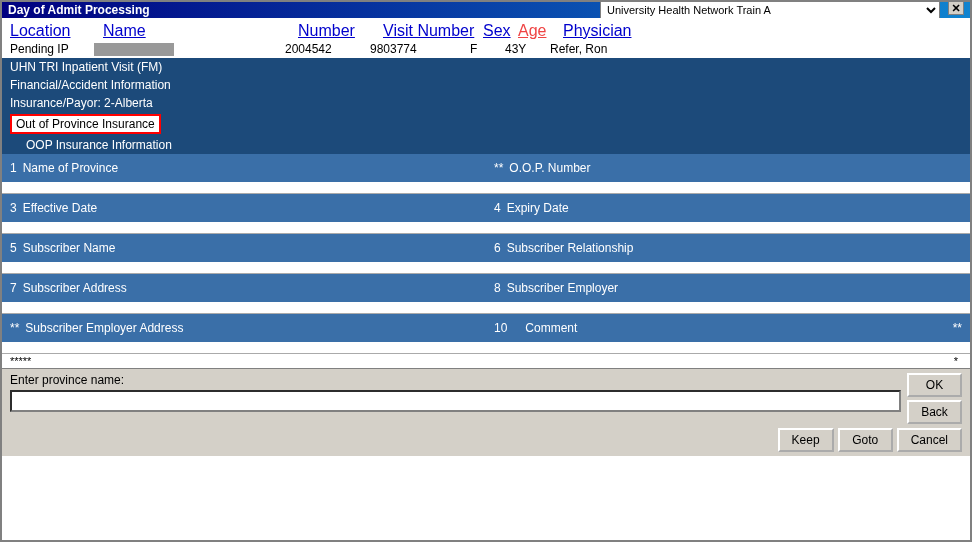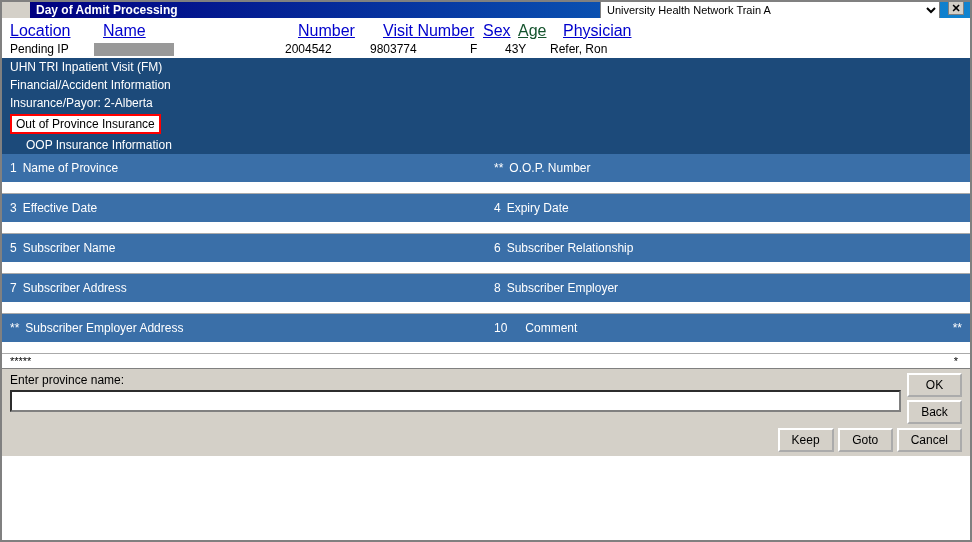--- a/index.html
+++ b/index.html
@@ -23,21 +23,20 @@
 
     .title-bar {
       background: linear-gradient(to right, #000080, #1084d0);
       color: white;
       padding: 4px 6px;
       display: flex;
       align-items: center;
       justify-content: space-between;
       height: 16px;
       flex-shrink: 0;
-      margin-left: 28px;
     }
 
     .title-bar-text {
       font-size: 12px;
       font-weight: bold;
       color: white;
     }
 
     .close-btn {
       background: #d4d0c8;
@@ -164,21 +163,21 @@
 
   <div class="content-area">
 
     <div class="patient-header">
       <div style="display:flex; font-size:16px; margin-bottom:2px;">
         <span style="color:#0000cc; text-decoration:underline; min-width:80px; cursor:pointer;">Location</span>
         <span style="color:#0000cc; text-decoration:underline; min-width:195px; cursor:pointer;margin-left:13px;">Name</span>
         <span style="color:#0000cc; text-decoration:underline; min-width:85px; cursor:pointer;">Number</span>
         <span style="color:#0000cc; text-decoration:underline; min-width:100px; cursor:pointer;">Visit Number</span>
         <span style="color:#0000cc; text-decoration:underline; min-width:35px; cursor:pointer;">Sex</span>
-        <span style="color:#14532d; text-decoration:underline; min-width:45px; cursor:pointer;">Age</span>
+        <span style="color:#ef4444; text-decoration:underline; min-width:45px; cursor:pointer;">Age</span>
         <span style="color:#0000cc; text-decoration:underline; cursor:pointer;">Physician</span>
       </div>
       <div style="display:flex; font-size:12px;">
         <span style="min-width:80px;">Pending IP</span>
         <span style="min-width:195px; display:inline-flex; align-items:center; gap:4px;">
           <span></span>
           <span style="background:#999; color:#999; display:inline-block; width:80px; height:13px; vertical-align:middle;">&nbsp;</span>
         </span>
         <span style="min-width:85px;">2004542</span>
         <span style="min-width:100px;">9803774</span>

